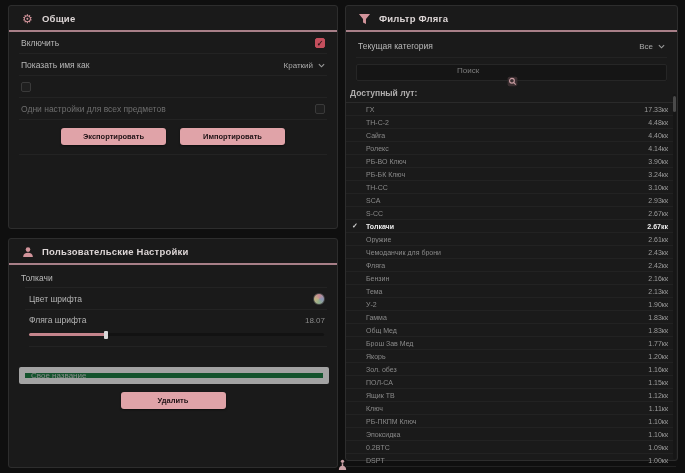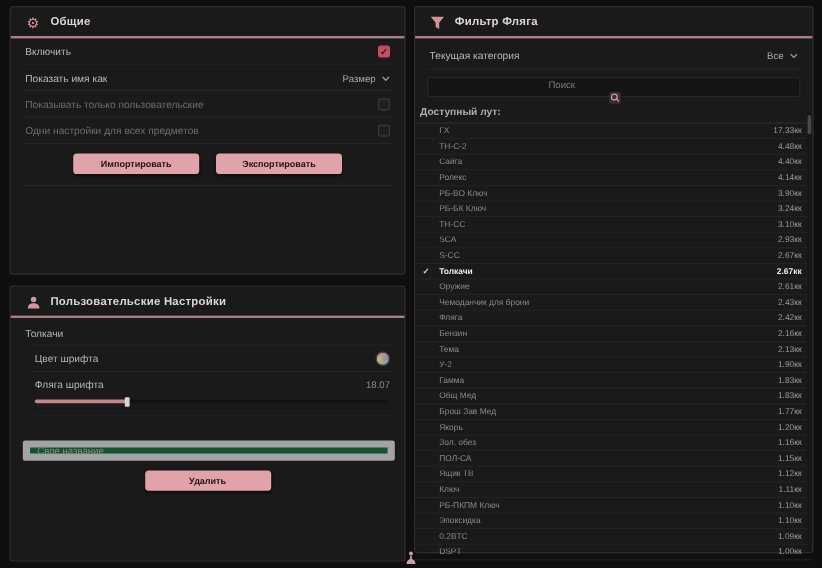--- a/index.html
+++ b/index.html
@@ -155,42 +155,41 @@
   </div>
 
   <div class="row">
     <span>Включить</span>
     <span class="checkbox checked"></span>
   </div>
 
   <div class="row">
     <span>Показать имя как</span>
     <span class="dropdown">
-      <span>Размер</span>
+      <span>Краткий</span>
       <span class="chev">
         <svg width="7" height="7" viewBox="0 0 8 8">
             <polyline points="1,2.5 4,5.5 7,2.5" fill="none" stroke="#9a9a9a" stroke-width="1.3"></polyline>
           </svg>
       </span>
     </span>
   </div>
 
   <div class="row dim">
-    <span>Показывать только пользовательские</span>
     <span class="checkbox"></span>
   </div>
 
   <div class="row dim">
     <span>Одни настройки для всех предметов</span>
     <span class="checkbox"></span>
   </div>
 
   <div class="btn-row">
+    <button class="btn">Экспортировать</button>
     <button class="btn">Импортировать</button>
-    <button class="btn">Экспортировать</button>
   </div>
 </div>
 
 <div class="panel" id="panel-user">
   <div class="panel-header">
     <span class="hicon">
       <svg width="12" height="12" viewBox="0 0 12 12">
           <circle cx="6" cy="3.6" r="2.3" fill="#d2949b"></circle>
           <path d="M1.2 11 C1.2 8 3.2 6.8 6 6.8 C8.8 6.8 10.8 8 10.8 11 Z" fill="#d2949b"></path>
         </svg>

